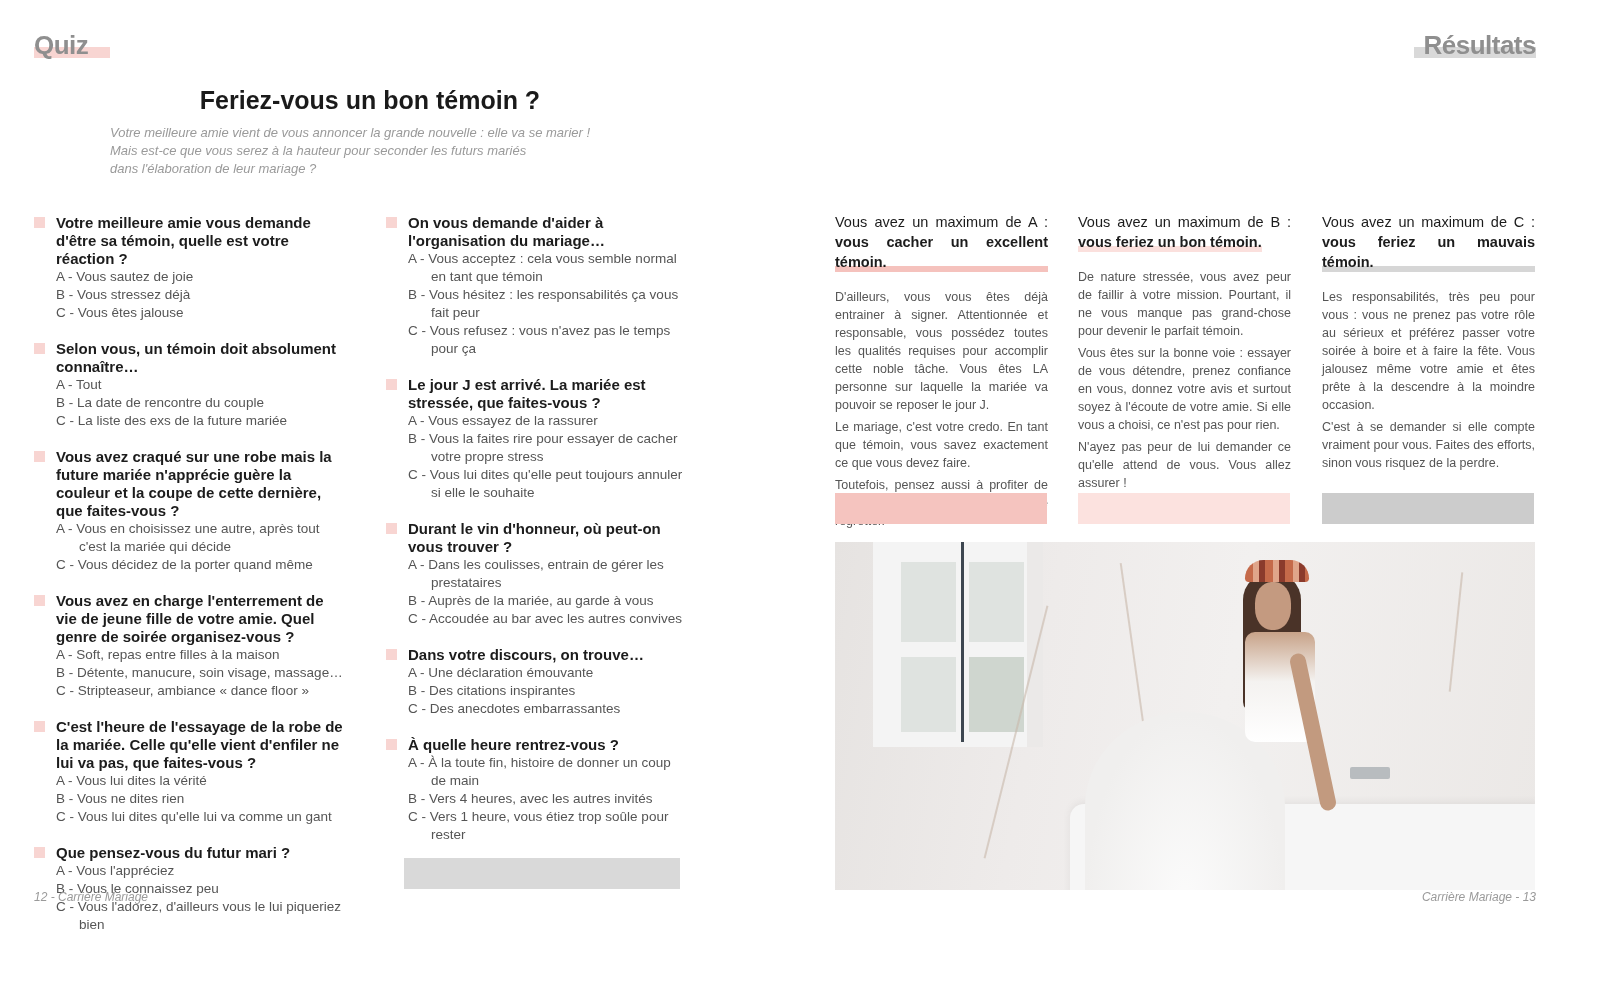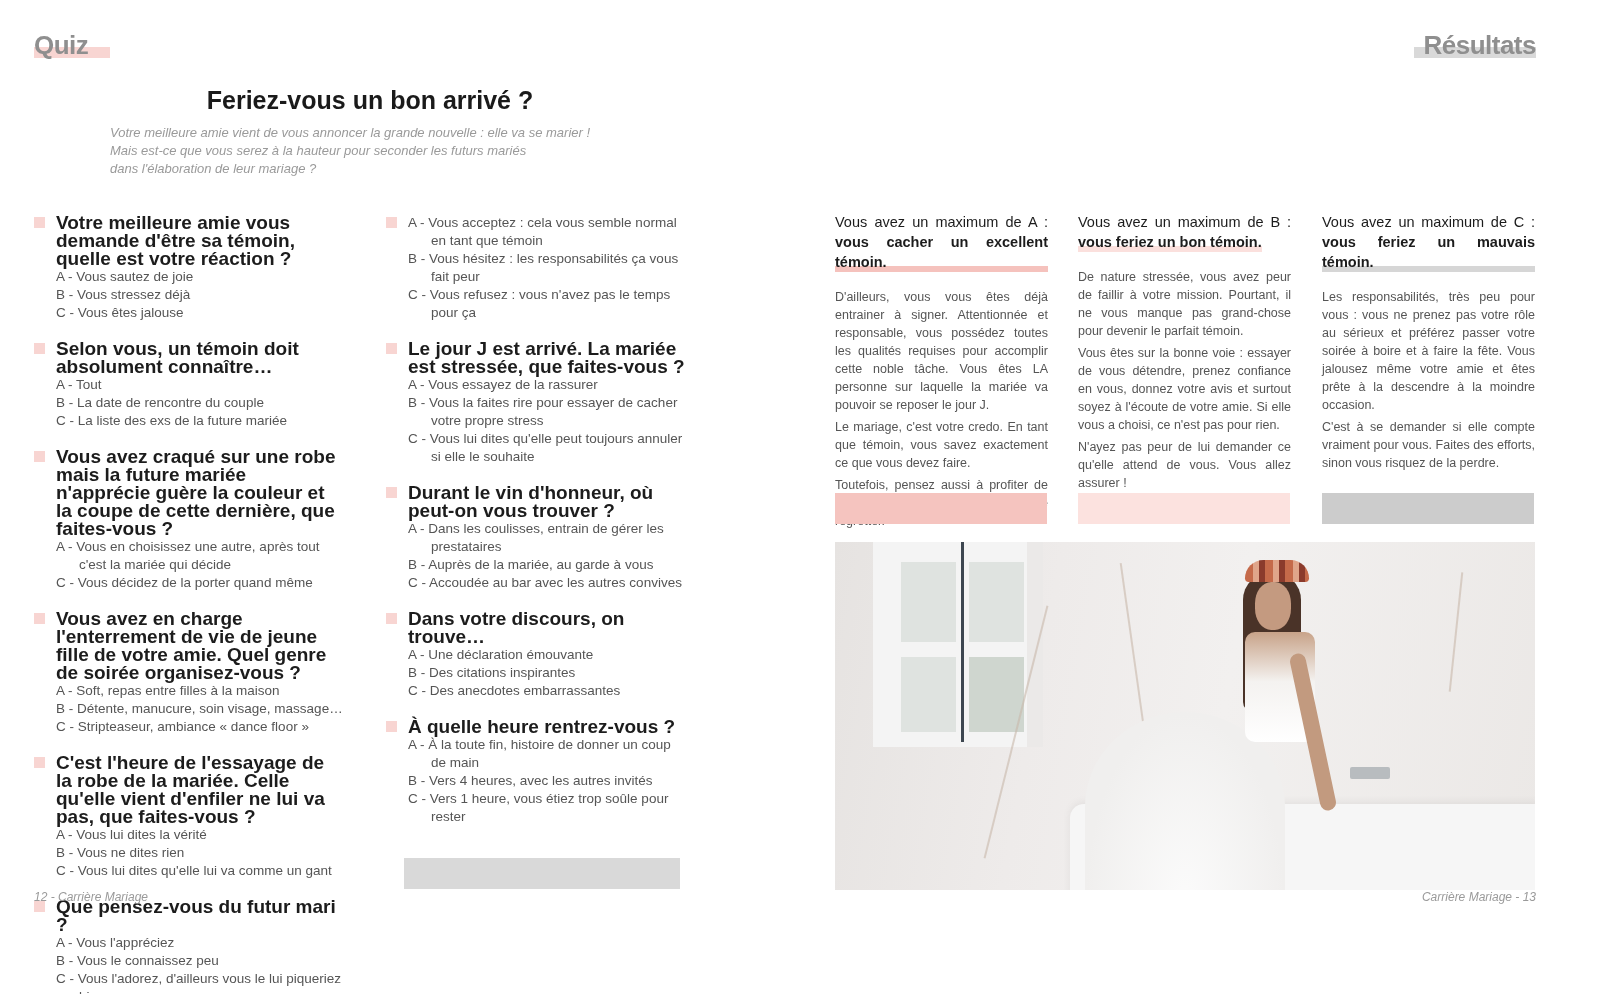--- a/index.html
+++ b/index.html
@@ -16,21 +16,21 @@
 
   .quiz-title { position: absolute; left: 170px; width: 400px; top: 86px; text-align: center; font-size: 25px; font-weight: bold; color: #1a1a1a; }
   .quiz-intro { position: absolute; left: 110px; width: 490px; top: 124px; font-size: 13px; font-style: italic; color: #9a9a9a; line-height: 18px; }
 
   .q-col { position: absolute; top: 214px; }
   #q-col-1 { left: 34px; width: 310px; }
   #q-col-2 { left: 386px; width: 300px; }
 
   .q { position: relative; padding-left: 22px; margin-bottom: 18px; }
   .q .sq { position: absolute; left: 0; top: 3px; width: 11px; height: 11px; background: #f8d5d2; }
-  .q .qt { font-weight: bold; font-size: 19px; line-height: 18px; color: #1c1c1c; }
+  .q .qt { font-weight: bold; font-size: 15px; line-height: 18px; color: #1c1c1c; }
   .q .ans { font-size: 13.5px; line-height: 18px; color: #555; padding-left: 23px; text-indent: -23px; }
 
   .grey-block { position: absolute; left: 404px; top: 858px; width: 276px; height: 31px; background: #d9d9d9; }
 
   .r-col { position: absolute; top: 212px; width: 213px; }
   #r-col-a { left: 835px; }
   #r-col-b { left: 1078px; }
   #r-col-c { left: 1322px; }
   .r-head { font-size: 14.5px; line-height: 20px; color: #1c1c1c; text-align: justify; }
   .r-head .l1 { display: block; text-align-last: justify; }
@@ -70,21 +70,21 @@
   #folio-right { right: 64px; }
 </style>
 </head>
 <body>
 
 <div id="quiz-tag" class="section-tag">
   <div class="bar"></div>
   <span class="txt">Quiz</span>
 </div>
 
-<h1 class="quiz-title">Feriez-vous un bon arrivé ?</h1>
+<h1 class="quiz-title">Feriez-vous un bon témoin ?</h1>
 <div class="quiz-intro">
   <div>Votre meilleure amie vient de vous annoncer la grande nouvelle : elle va se marier !</div>
   <div>Mais est-ce que vous serez à la hauteur pour seconder les futurs mariés</div>
   <div>dans l'élaboration de leur mariage ?</div>
 </div>
 
 <div id="q-col-1" class="q-col">
     <div class="q">
       <div class="sq"></div>
       <div class="qt">Votre meilleure amie vous demande d'être sa témoin, quelle est votre réaction ?</div>
@@ -123,20 +123,21 @@
       <div class="sq"></div>
       <div class="qt">Que pensez-vous du futur mari ?</div>
       <div class="ans">A - Vous l'appréciez</div>
       <div class="ans">B - Vous le connaissez peu</div>
       <div class="ans">C - Vous l'adorez, d'ailleurs vous le lui piqueriez bien</div>
     </div>
   </div>
 <div id="q-col-2" class="q-col">
     <div class="q">
       <div class="sq"></div>
+      <div class="qt">On vous demande d'aider à l'organisation du mariage…</div>
       <div class="ans">A - Vous acceptez : cela vous semble normal en tant que témoin</div>
       <div class="ans">B - Vous hésitez : les responsabilités ça vous fait peur</div>
       <div class="ans">C - Vous refusez : vous n'avez pas le temps pour ça</div>
     </div>
     <div class="q">
       <div class="sq"></div>
       <div class="qt">Le jour J est arrivé. La mariée est stressée, que faites-vous ?</div>
       <div class="ans">A - Vous essayez de la rassurer</div>
       <div class="ans">B - Vous la faites rire pour essayer de cacher votre propre stress</div>
       <div class="ans">C - Vous lui dites qu'elle peut toujours annuler si elle le souhaite</div>

